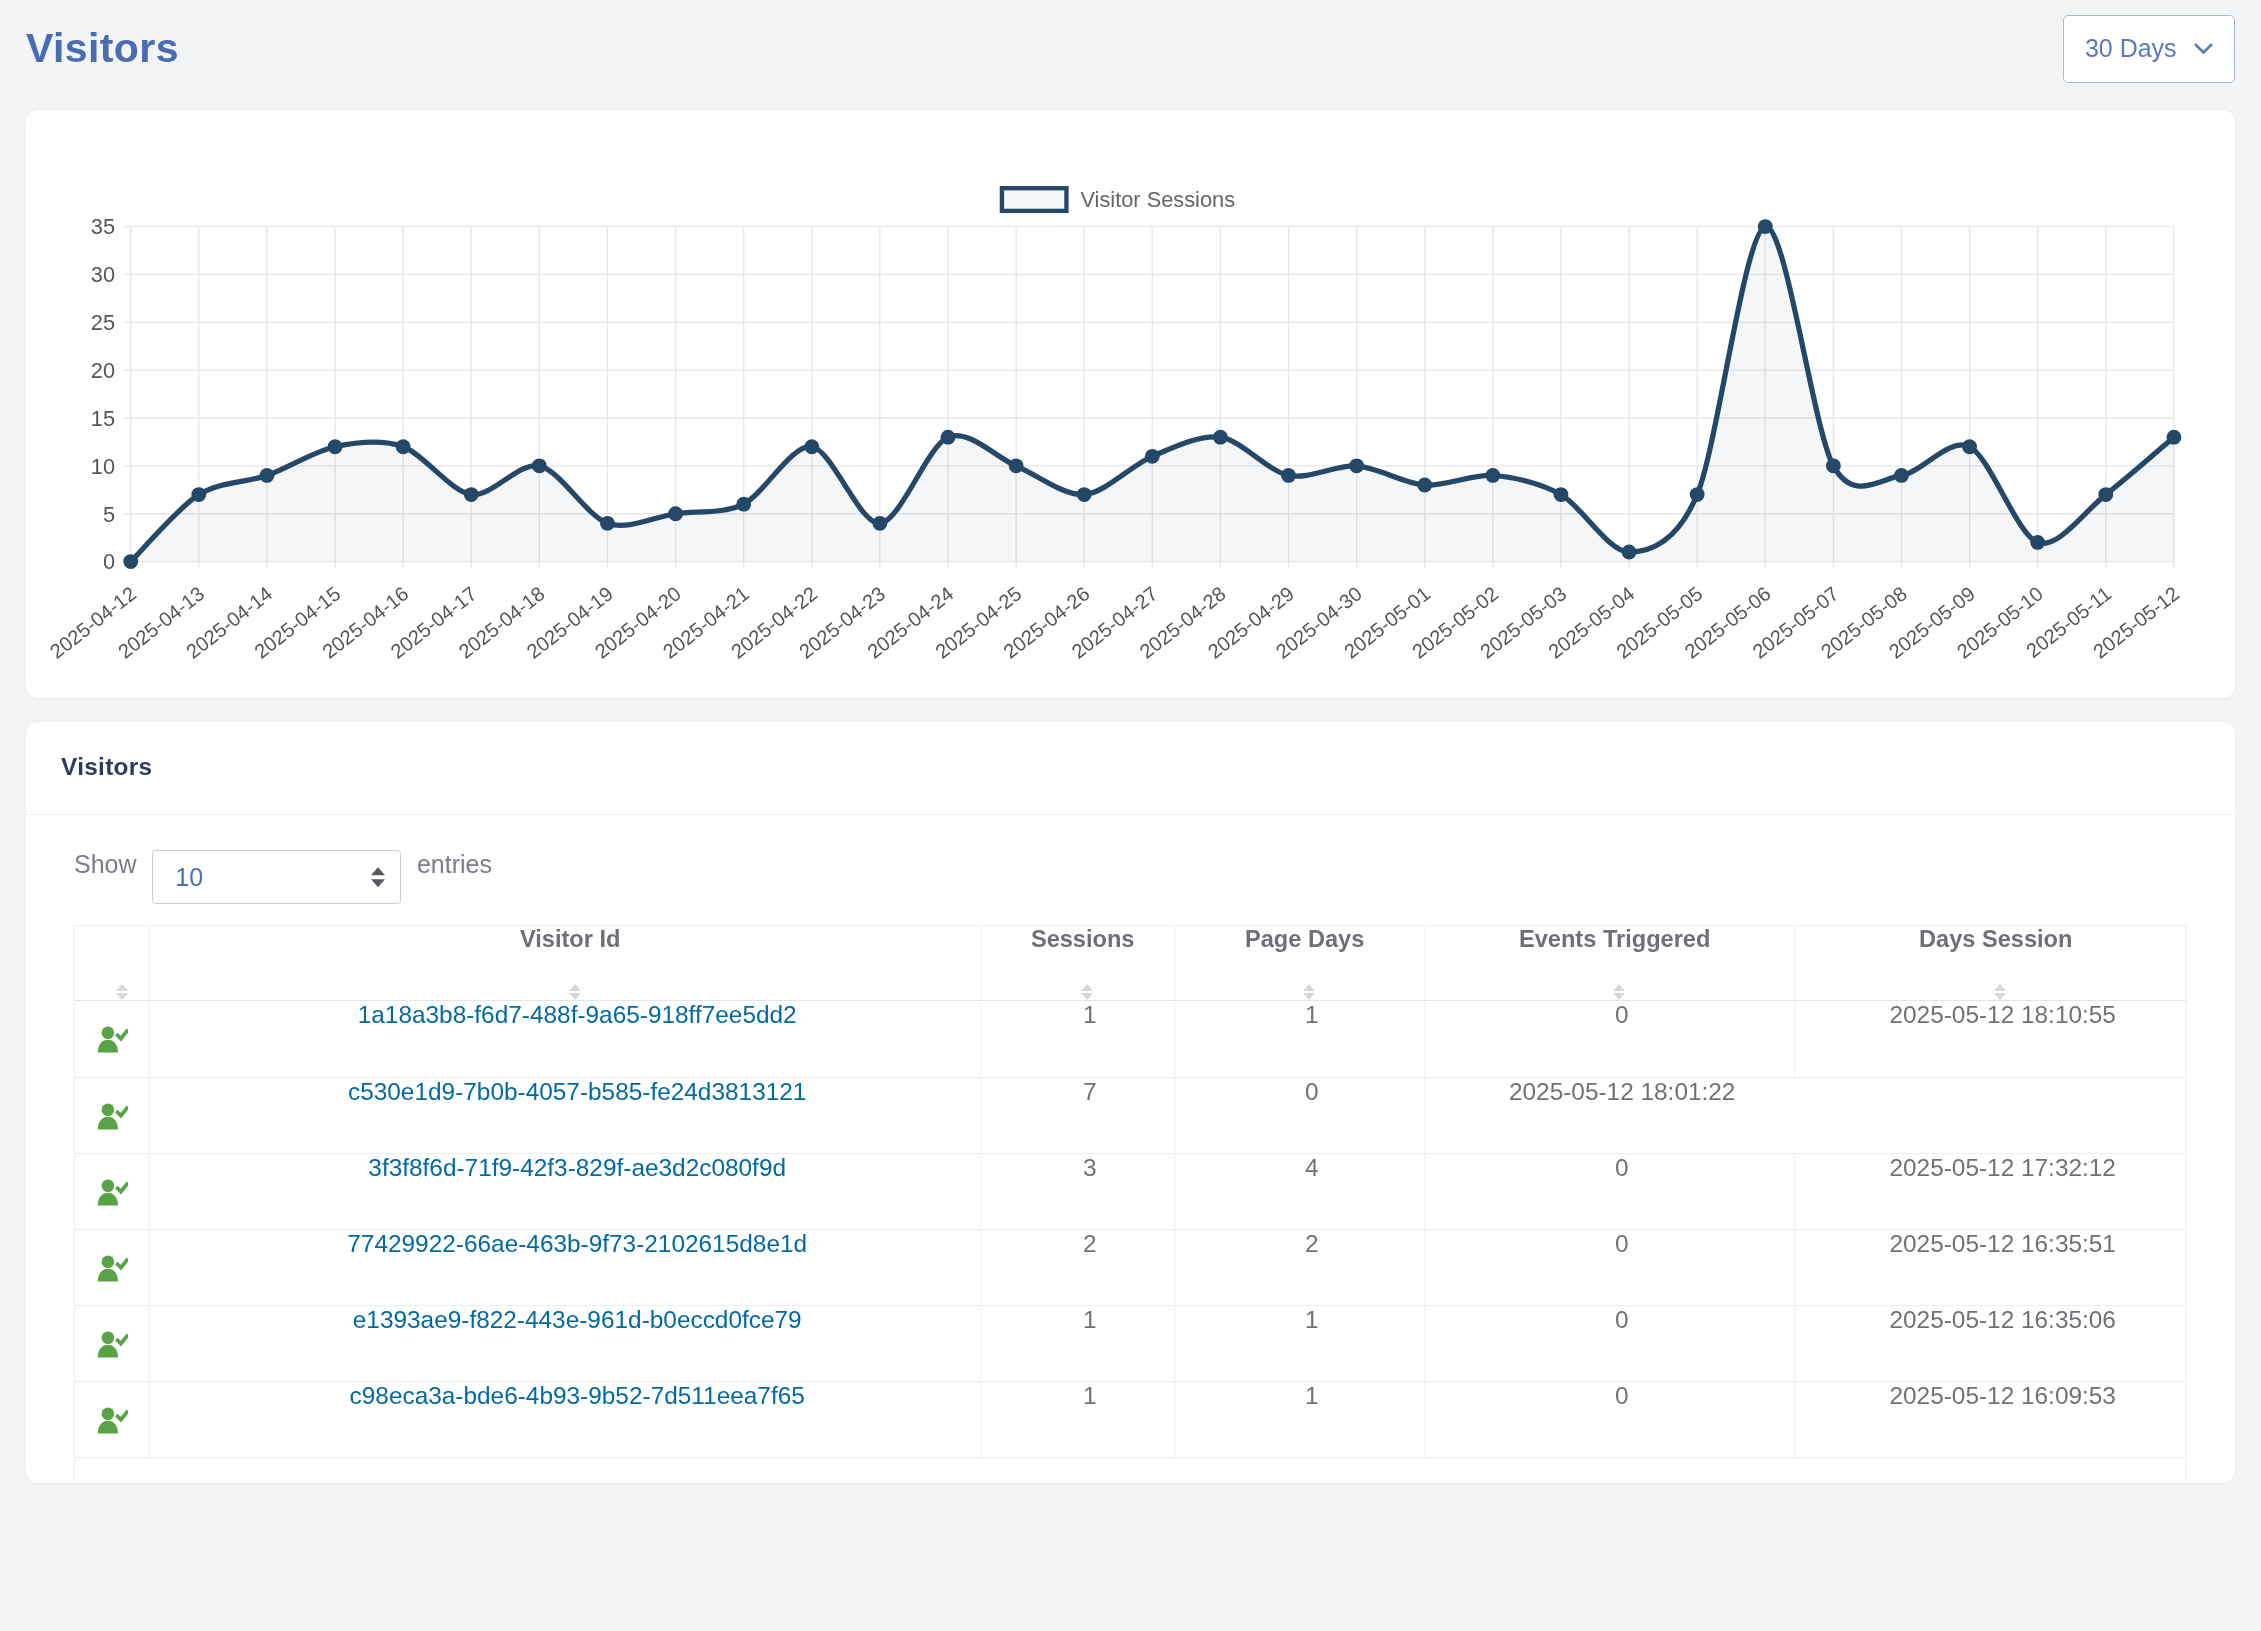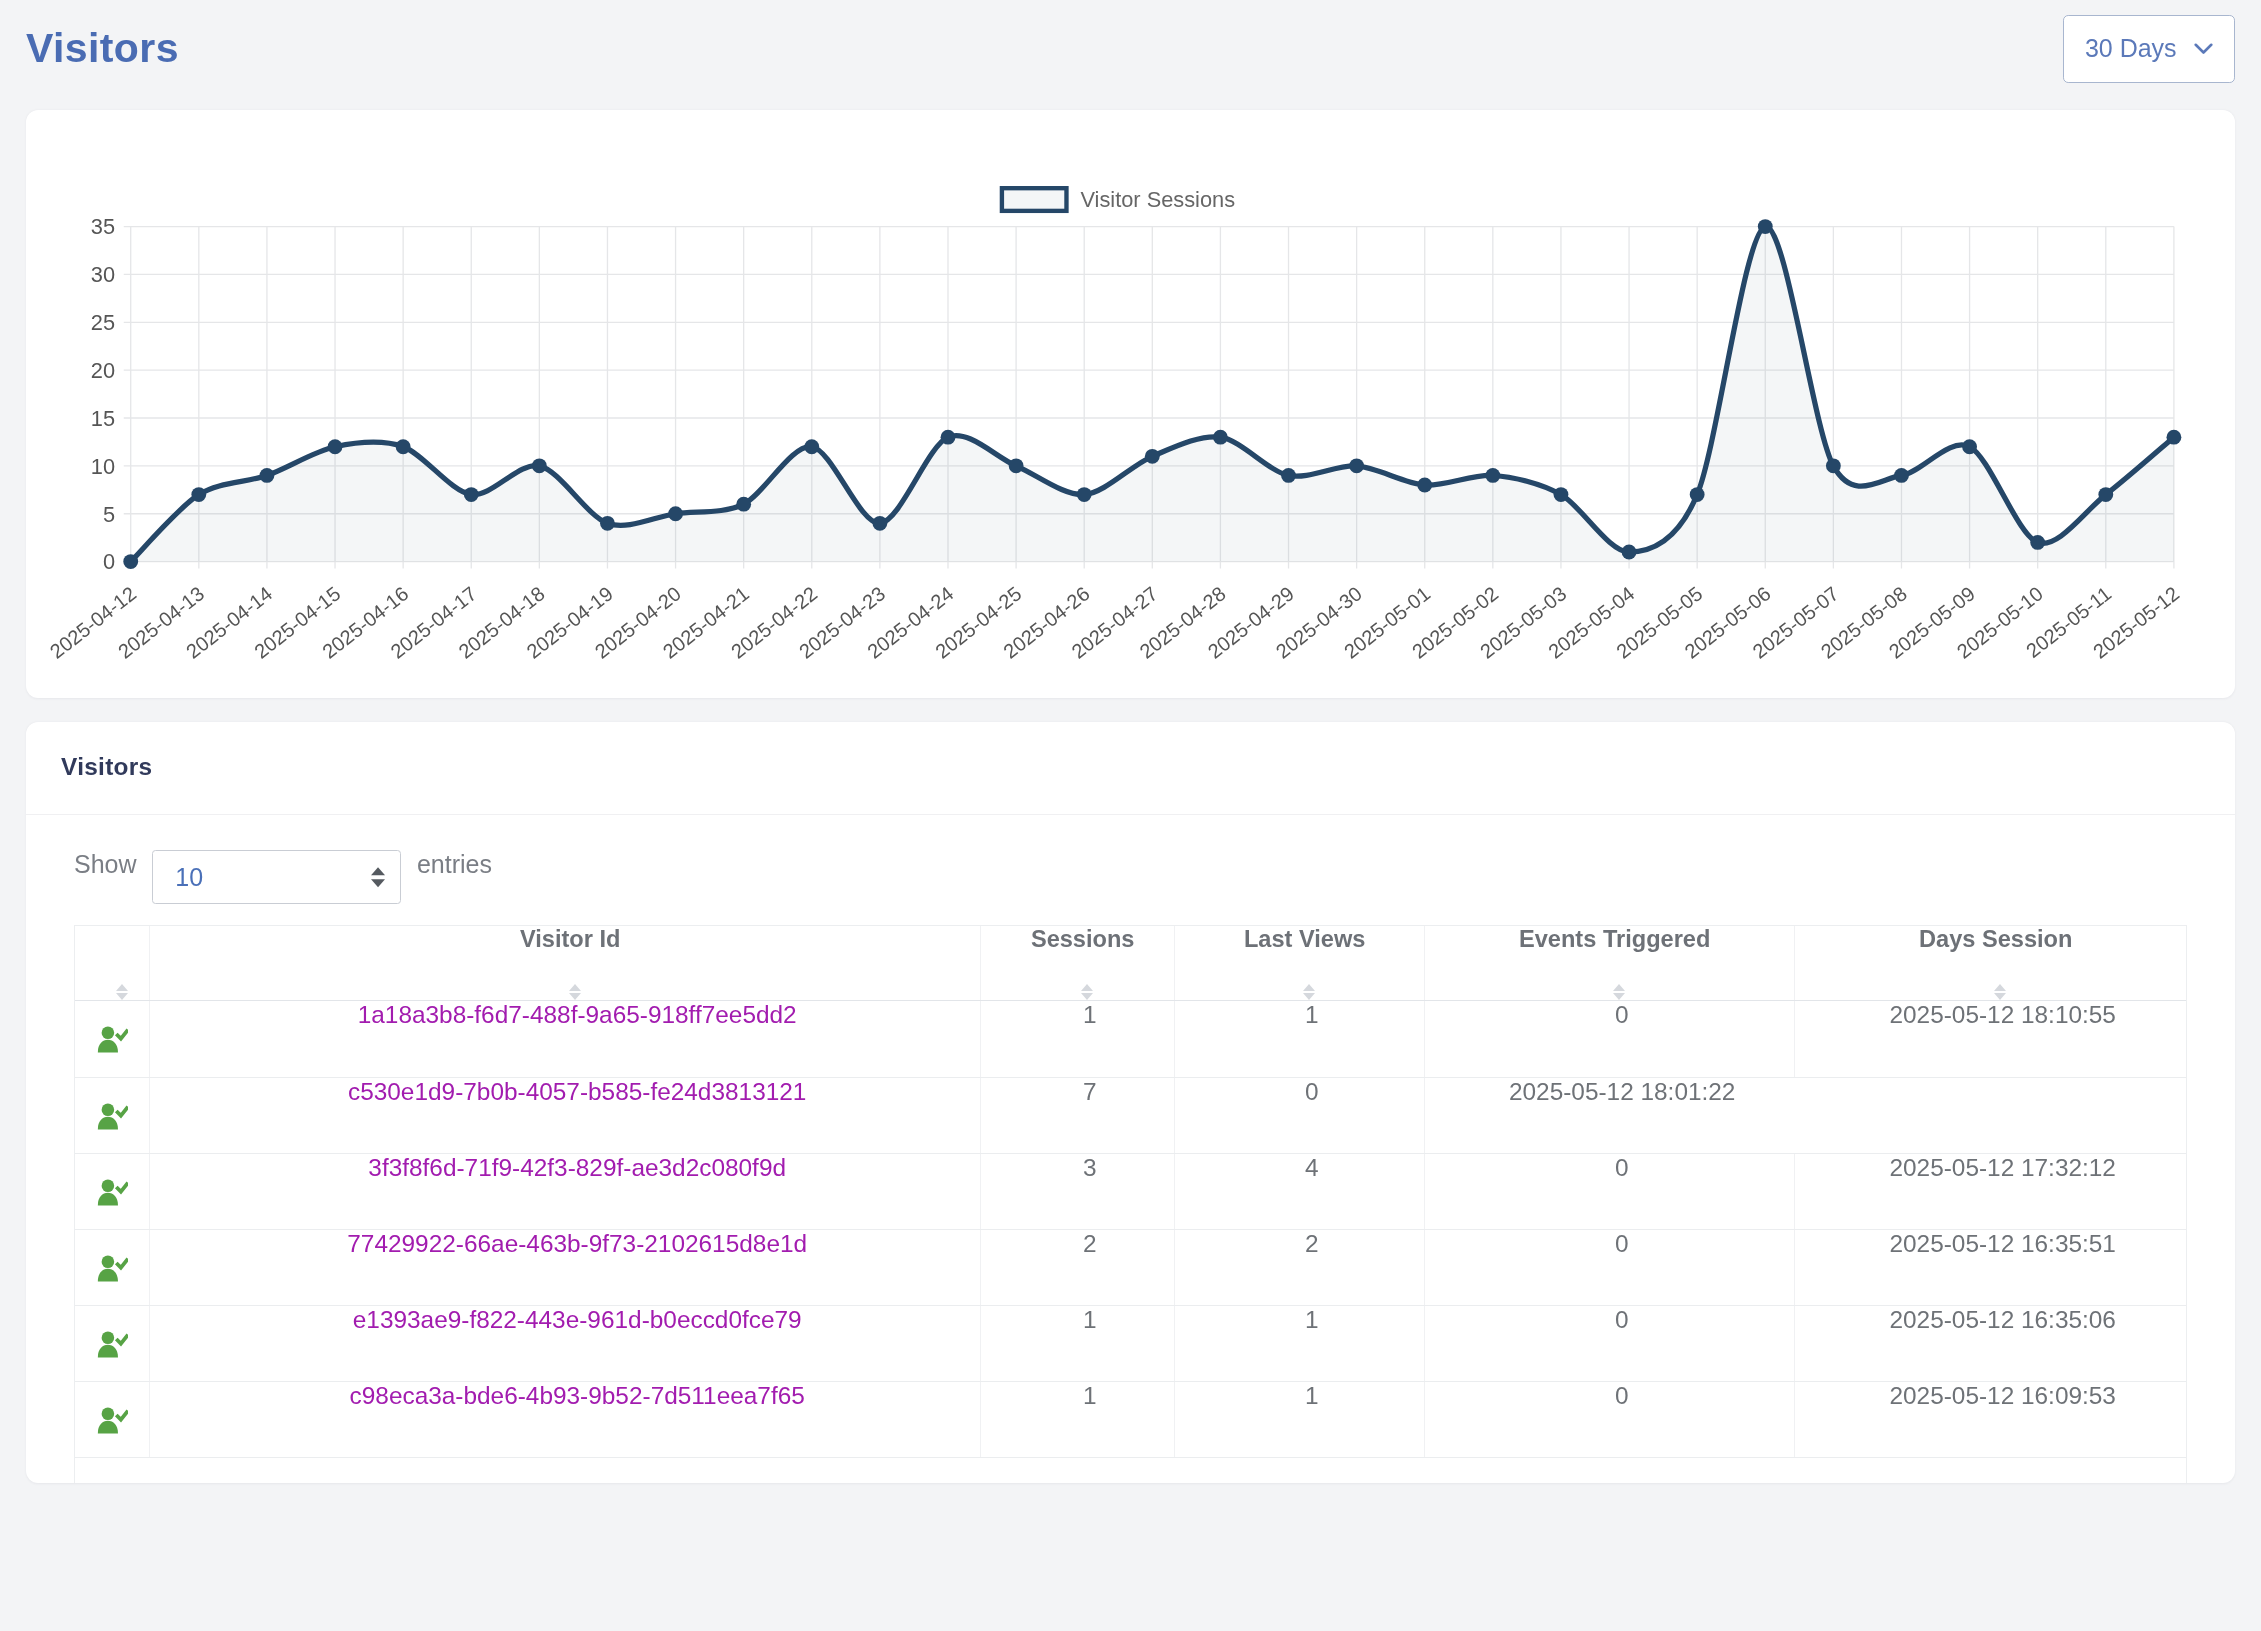--- a/index.html
+++ b/index.html
@@ -60,21 +60,21 @@
   .thead .hlabel { white-space:nowrap; }
   .sort-icon { display:inline-flex; flex-direction:column; align-items:center; margin-left:8.7px; flex:none; }
   .sort-icon .tri { width:0; height:0; border-left:6.1px solid transparent; border-right:6.1px solid transparent; }
   .sort-icon .tri.up { border-bottom:7.9px solid #d5d8dd; margin-bottom:2.6px; }
   .sort-icon .tri.down { border-top:7.9px solid #d5d8dd; }
   .thead > div.icon-col { justify-content:flex-end; }
 
   .tbody .trow { border-top:0.9px solid #ebedef; height:76px; }
   .tbody .trow:first-child { border-top:none; }
   .cell-icon { justify-content:center !important; padding-left:0 !important; }
-  .id-link { color:#a21caf; font-size:24.4px; text-decoration:none; cursor:pointer; white-space:nowrap; }
+  .id-link { color:#0369a1; font-size:24.4px; text-decoration:none; cursor:pointer; white-space:nowrap; }
   .num-cell, .date-cell { font-size:24.4px; color:#6e7277; }
   .row-stub { border-top:0.9px solid #ebedef; height:26px; background:#fff; }
 </style>
 </head>
 <body>
 
 <div class="page">
 
   <div class="topbar">
     <div class="page-title">Visitors</div>
@@ -241,21 +241,21 @@
               </span>
             </div>
             <div>
               <span class="hlabel">Sessions</span>
               <span class="sort-icon">
                 <span class="tri up"></span>
                 <span class="tri down"></span>
               </span>
             </div>
             <div>
-              <span class="hlabel">Last Views</span>
+              <span class="hlabel">Page Days</span>
               <span class="sort-icon">
                 <span class="tri up"></span>
                 <span class="tri down"></span>
               </span>
             </div>
             <div>
               <span class="hlabel">Events Triggered</span>
               <span class="sort-icon">
                 <span class="tri up"></span>
                 <span class="tri down"></span>

